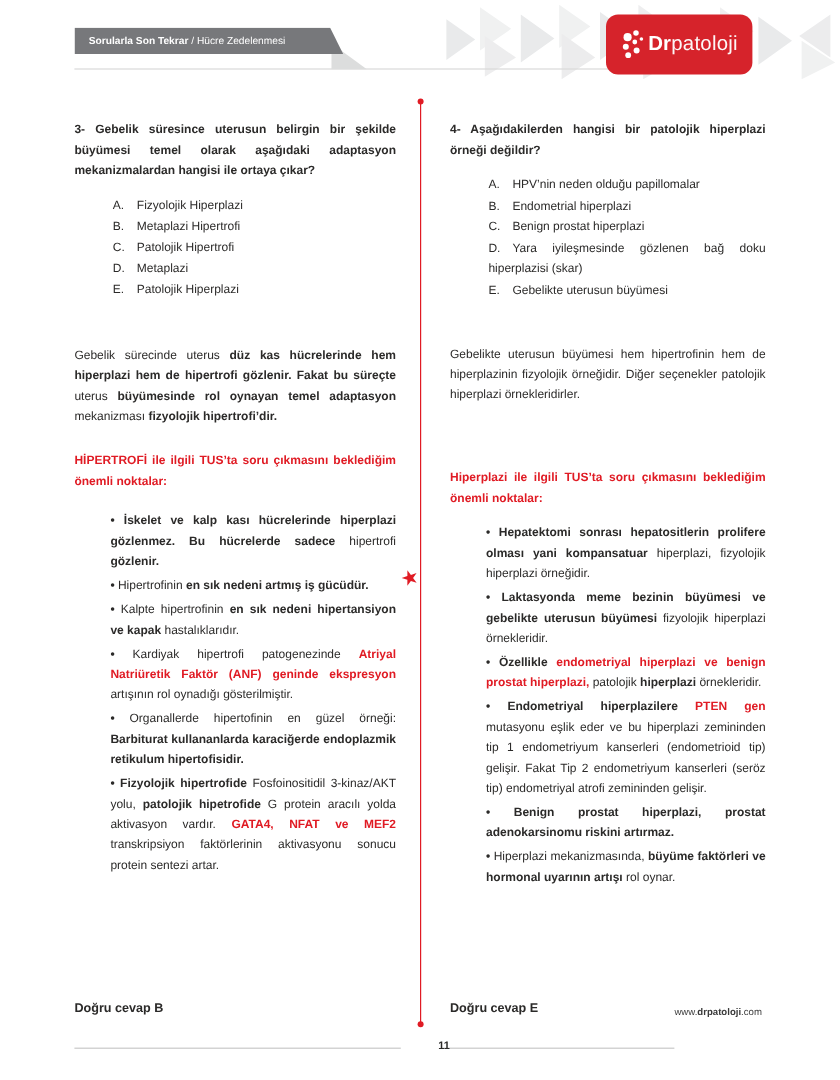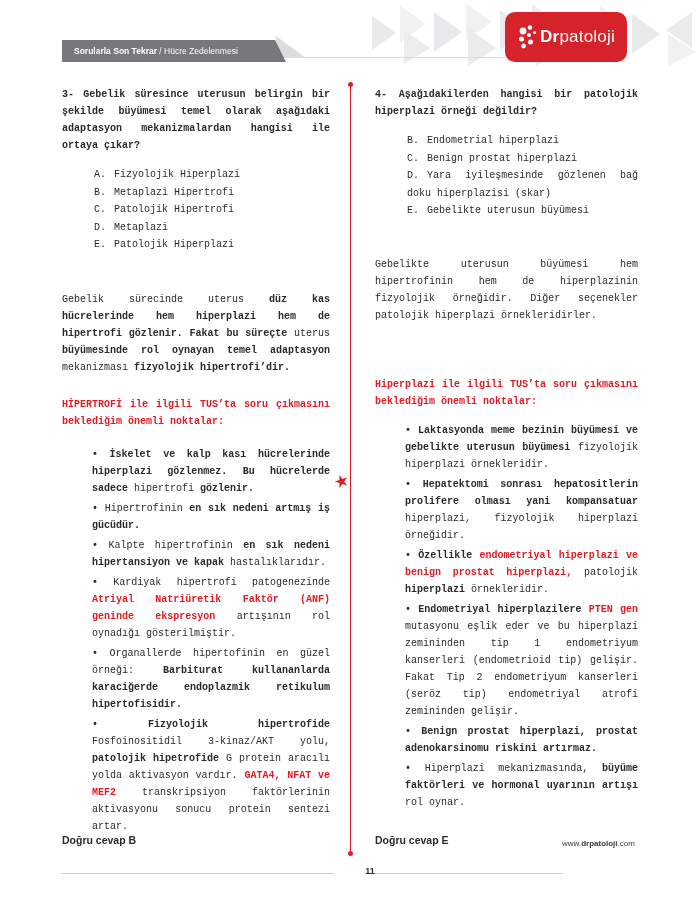--- a/index.html
+++ b/index.html
@@ -12,42 +12,42 @@
   }
   *{box-sizing:border-box;}
   html,body{margin:0;padding:0;}
   body{
     width:700px;height:900px;position:relative;overflow:hidden;background:#fff;
     font-family:"Liberation Sans","DejaVu Sans",sans-serif;color:var(--ink);
   }
   
   .header-pattern{position:absolute;top:4px;right:0;width:330px;height:62px;}
   .banner{
-    position:absolute;left:62px;top:40px;width:224px;height:22px;
+    position:absolute;left:62px;top:23px;width:224px;height:22px;
     background:var(--banner-gray);
     clip-path:polygon(0 0,calc(100% - 11px) 0,100% 100%,0 100%);
     color:#fff;font-size:8.5px;line-height:22px;padding-left:12px;
     white-space:nowrap;z-index:3;
   }
   .banner .bold{font-weight:700;}
   .banner-tail{
     position:absolute;left:276px;top:36px;width:30px;height:22px;background:#dcdddd;
     clip-path:polygon(0 0,100% 100%,0 100%);z-index:2;
   }
   .banner-underline{position:absolute;left:62px;top:57px;width:540px;height:1px;background:#d9d9da;z-index:1;}
   .logo{
     position:absolute;left:505px;top:12px;width:122px;height:50px;background:var(--logo-red);
     border-radius:10px;display:flex;align-items:center;justify-content:center;gap:3px;
     color:#fff;z-index:4;
   }
   .logo-text{font-size:17px;letter-spacing:.2px;}
   .logo-text .bold{font-weight:700;}
   .logo-text .light{font-weight:400;opacity:.96;}
   
-  .col{position:absolute;top:86px;font-size:10px;line-height:17px;text-align:justify;font-family:Liberation Mono, monospace;}
+  .col{position:absolute;top:100px;font-size:10px;line-height:17px;text-align:justify;}
   .col-left{left:62px;width:268px;}
   .col-right{left:375px;width:263px;}
   .question{margin:0;font-weight:700;}
   ul.options{margin:12px 0 0 32px;padding:0;list-style:none;line-height:17.5px;}
   ul.options li{margin:0;}
   .opt-letter{display:inline-block;min-width:13px;margin-right:7px;}
   .para{margin:37px 0 0;}
   .col-right .para{margin:36px 0 0;}
   .red-heading{margin:20px 0 0;font-weight:700;color:var(--red);}
   .col-right .red-heading{margin:52px 0 0;}
@@ -155,36 +155,37 @@
 
 <div class="divider"></div>
 <div class="divider-dot dot-top"></div>
 <div class="divider-dot dot-bottom"></div>
 <div class="comet-star">★</div>
 
 <section class="col col-right">
   <p class="question">4- Aşağıdakilerden hangisi bir patolojik hiperplazi örneği değildir?</p>
   <ul class="options">
 
+      <li><span class="opt-letter">A.</span><span>HPV’nin neden olduğu papillomalar</span></li>
 
       <li><span class="opt-letter">B.</span><span>Endometrial hiperplazi</span></li>
 
       <li><span class="opt-letter">C.</span><span>Benign prostat hiperplazi</span></li>
 
       <li><span class="opt-letter">D.</span><span>Yara iyileşmesinde gözlenen bağ doku hiperplazisi (skar)</span></li>
 
       <li><span class="opt-letter">E.</span><span>Gebelikte uterusun büyümesi</span></li>
     </ul>
   <p class="para"><span>Gebelikte uterusun büyümesi hem hipertrofinin hem de hiperplazinin fizyolojik örneğidir.  Diğer seçenekler patolojik hiperplazi örnekleridirler.</span></p>
   <p class="red-heading">Hiperplazi ile ilgili TUS’ta soru çıkmasını beklediğim önemli noktalar:</p>
   <ul class="bullets">
 
+      <li><span class="b">Hepatektomi sonrası hepatositlerin prolifere olması yani kompansatuar </span><span>hiperplazi, fizyolojik hiperplazi örneğidir.</span></li>
+
       <li><span class="b">Laktasyonda meme bezinin büyümesi ve gebelikte uterusun büyümesi </span><span>fizyolojik hiperplazi örnekleridir.</span></li>
-
-      <li><span class="b">Hepatektomi sonrası hepatositlerin prolifere olması yani kompansatuar </span><span>hiperplazi, fizyolojik hiperplazi örneğidir.</span></li>
 
       <li><span class="b">Özellikle </span><span class="rb">endometriyal hiperplazi ve benign prostat hiperplazi, </span><span>patolojik </span><span class="b">hiperplazi </span><span>örnekleridir.</span></li>
 
       <li><span class="b">Endometriyal hiperplazilere </span><span class="rb">PTEN gen </span><span>mutasyonu eşlik eder ve bu hiperplazi zemininden tip 1 endometriyum kanserleri (endometrioid tip) gelişir. Fakat Tip 2 endometriyum kanserleri (seröz tip) endometriyal atrofi zemininden gelişir.</span></li>
 
       <li><span class="b">Benign prostat hiperplazi, prostat adenokarsinomu riskini artırmaz.</span></li>
 
       <li><span>Hiperplazi mekanizmasında, </span><span class="b">büyüme faktörleri ve hormonal uyarının artışı </span><span>rol oynar.</span></li>
     </ul>
 </section>

